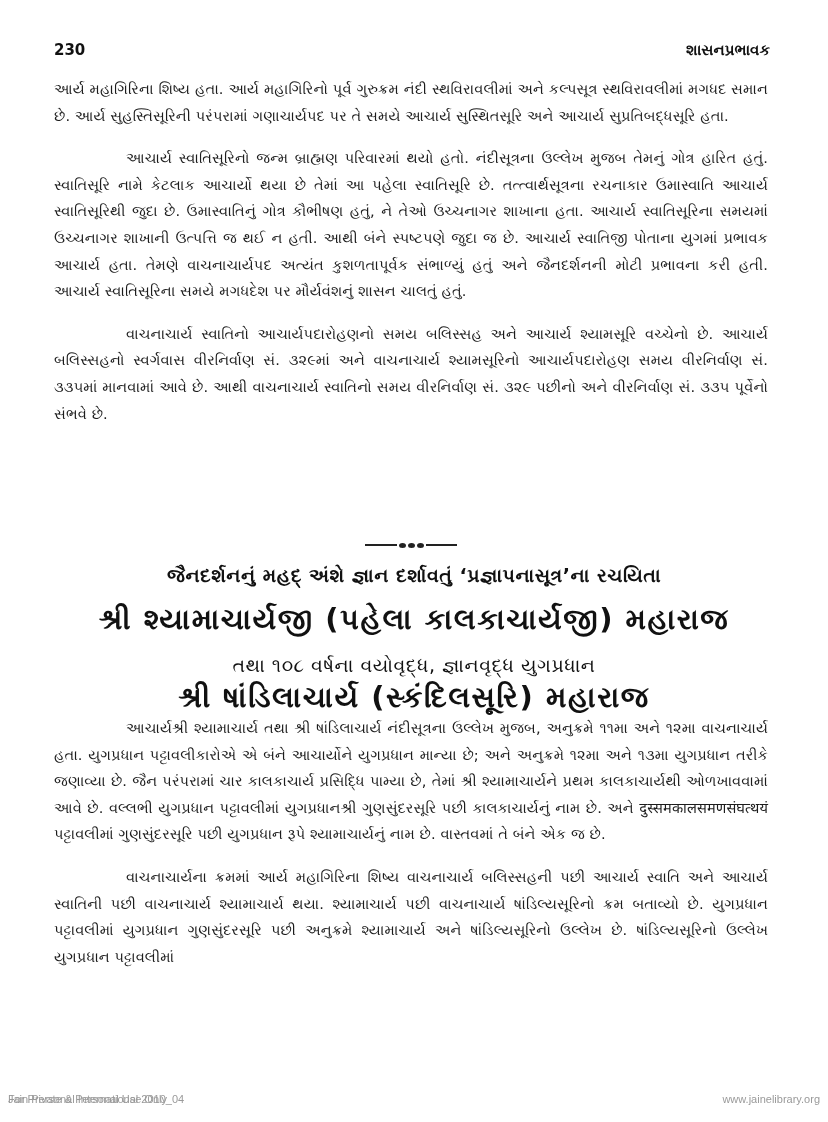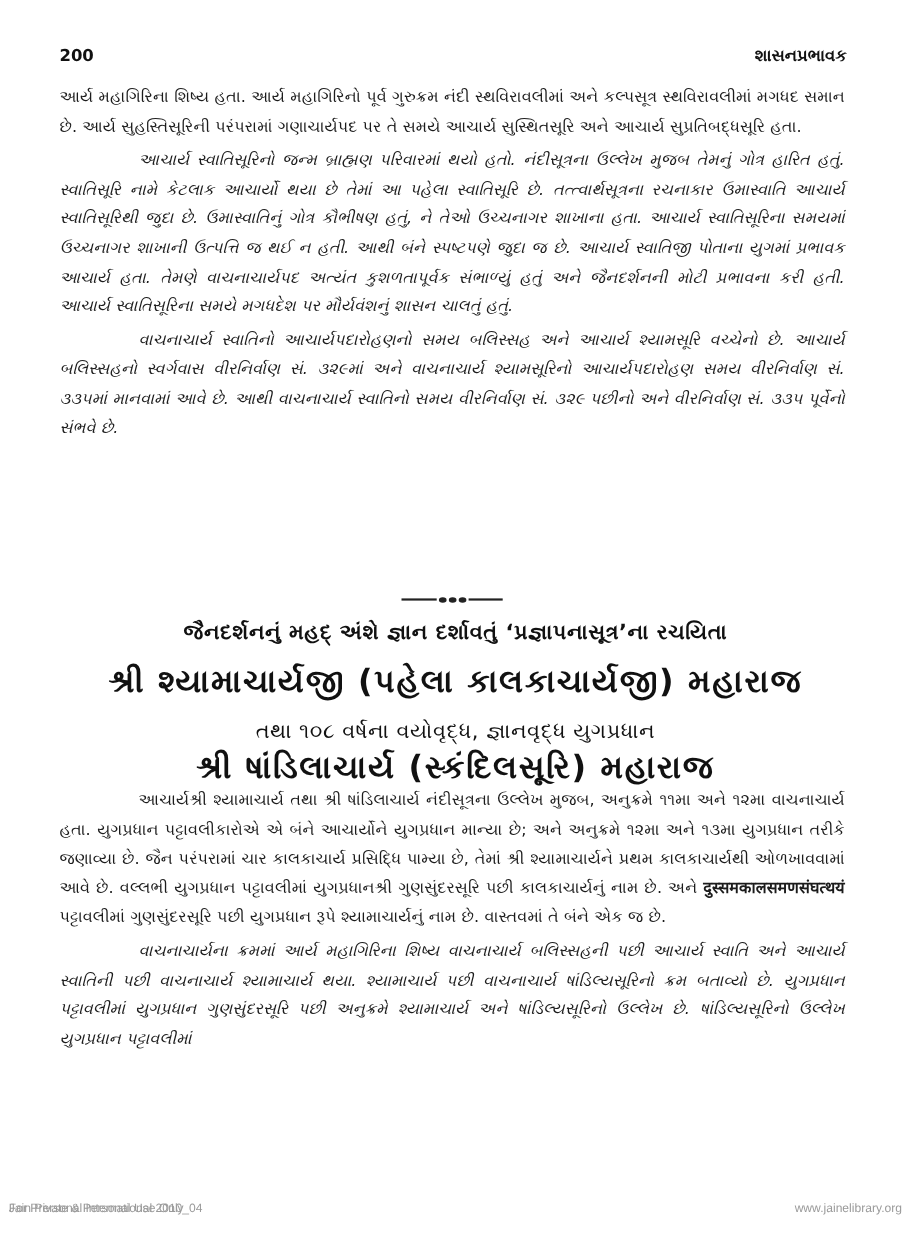--- a/index.html
+++ b/index.html
@@ -44,22 +44,21 @@
       letter-spacing: 0.1px;
     }
     .body-text p {
       margin: 0;
       padding: 0;
     }
     .body-text p.indent {
       text-indent: 72px;
     }
     .body-text p + p {
-      margin-top: 4px;
-      font-style: italic;
+      margin-top: 16px;
     }
     #block1 { top: 76px; }
     #block2 { top: 715px; }
 
     .divider {
       position: absolute;
       top: 540px;
       left: 365px;
       width: 92px;
       height: 10px;
@@ -110,21 +109,21 @@
       font-weight: normal;
       letter-spacing: 0.5px;
     }
     #h-main2 {
       top: 680px;
       font-size: 29px;
       font-weight: bold;
       letter-spacing: 1.5px;
     }
     .bold-inline {
-      font-weight: bold;
+      font-weight: normal;
     }
 
     .footer {
       position: absolute;
       top: 1093px;
       left: 8px;
       right: 8px;
       display: flex;
       justify-content: space-between;
       font-family: "Liberation Sans", sans-serif;
@@ -136,21 +135,21 @@
       left: 0; right: 0;
       text-align: left;
     }
   </style>
 </head>
 <body>
 
 <div class="page">
 
   <div class="running-head">
-    <span>200</span>
+    <span>230</span>
     <span>શાસનપ્રભાવક</span>
   </div>
 
   <div class="body-text" id="block1">
     <p>આર્ય મહાગિરિના શિષ્ય હતા. આર્ય મહાગિરિનો પૂર્વ ગુરુક્રમ નંદી સ્થવિરાવલીમાં અને કલ્પસૂત્ર સ્થવિરાવલીમાં મગધદ સમાન છે. આર્ય સુહસ્તિસૂરિની પરંપરામાં ગણાચાર્યપદ પર તે સમયે આચાર્ય સુસ્થિતસૂરિ અને આચાર્ય સુપ્રતિબદ્ધસૂરિ હતા.</p>
     <p class="indent">આચાર્ય સ્વાતિસૂરિનો જન્મ બ્રાહ્મણ પરિવારમાં થયો હતો. નંદીસૂત્રના ઉલ્લેખ મુજબ તેમનું ગોત્ર હારિત હતું. સ્વાતિસૂરિ નામે કેટલાક આચાર્યો થયા છે તેમાં આ પહેલા સ્વાતિસૂરિ છે. તત્ત્વાર્થસૂત્રના રચનાકાર ઉમાસ્વાતિ આચાર્ય સ્વાતિસૂરિથી જુદા છે. ઉમાસ્વાતિનું ગોત્ર કૌભીષણ હતું, ને તેઓ ઉચ્ચનાગર શાખાના હતા. આચાર્ય સ્વાતિસૂરિના સમયમાં ઉચ્ચનાગર શાખાની ઉત્પત્તિ જ થઈ ન હતી. આથી બંને સ્પષ્ટપણે જુદા જ છે. આચાર્ય સ્વાતિજી પોતાના યુગમાં પ્રભાવક આચાર્ય હતા. તેમણે વાચનાચાર્યપદ અત્યંત કુશળતાપૂર્વક સંભાળ્યું હતું અને જૈનદર્શનની મોટી પ્રભાવના કરી હતી. આચાર્ય સ્વાતિસૂરિના સમયે મગધદેશ પર મૌર્યવંશનું શાસન ચાલતું હતું.</p>
     <p class="indent">વાચનાચાર્ય સ્વાતિનો આચાર્યપદારોહણનો સમય બલિસ્સહ અને આચાર્ય શ્યામસૂરિ વચ્ચેનો છે. આચાર્ય બલિસ્સહનો સ્વર્ગવાસ વીરનિર્વાણ સં. ૩૨૯માં અને વાચનાચાર્ય શ્યામસૂરિનો આચાર્યપદારોહણ સમય વીરનિર્વાણ સં. ૩૩૫માં માનવામાં આવે છે. આથી વાચનાચાર્ય સ્વાતિનો સમય વીરનિર્વાણ સં. ૩૨૯ પછીનો અને વીરનિર્વાણ સં. ૩૩૫ પૂર્વેનો સંભવે છે.</p>
   </div>
 
   <div class="divider">

